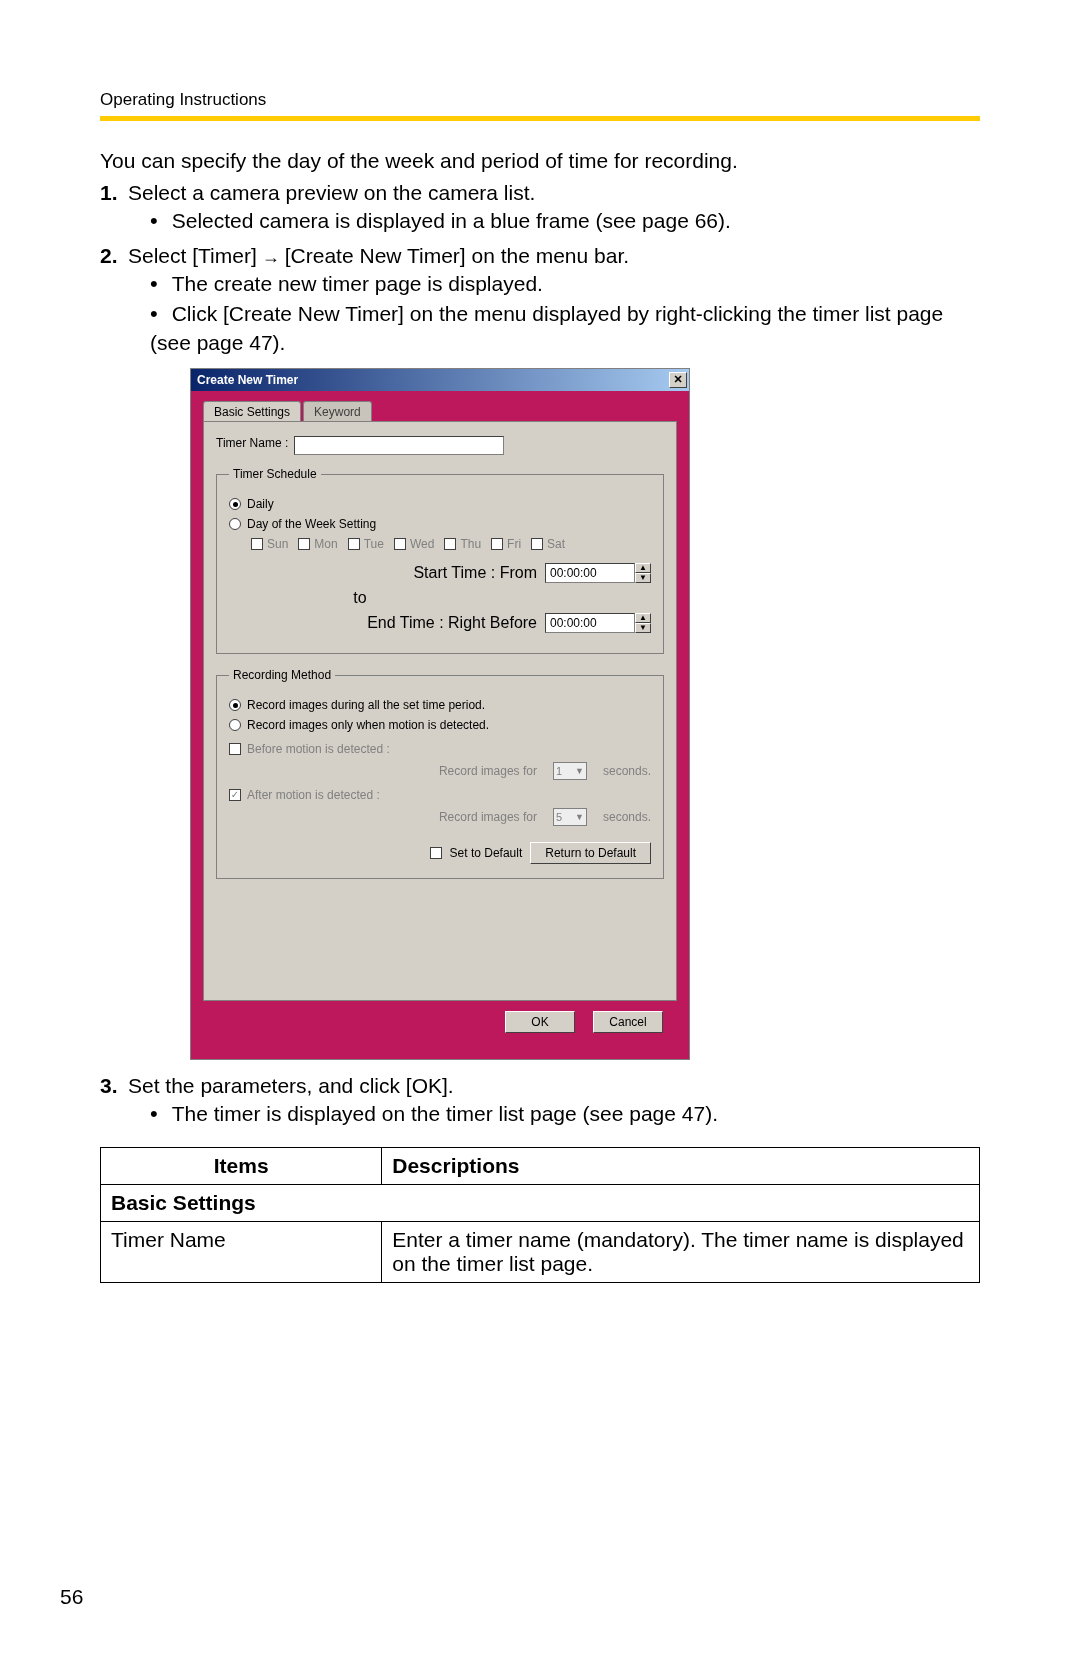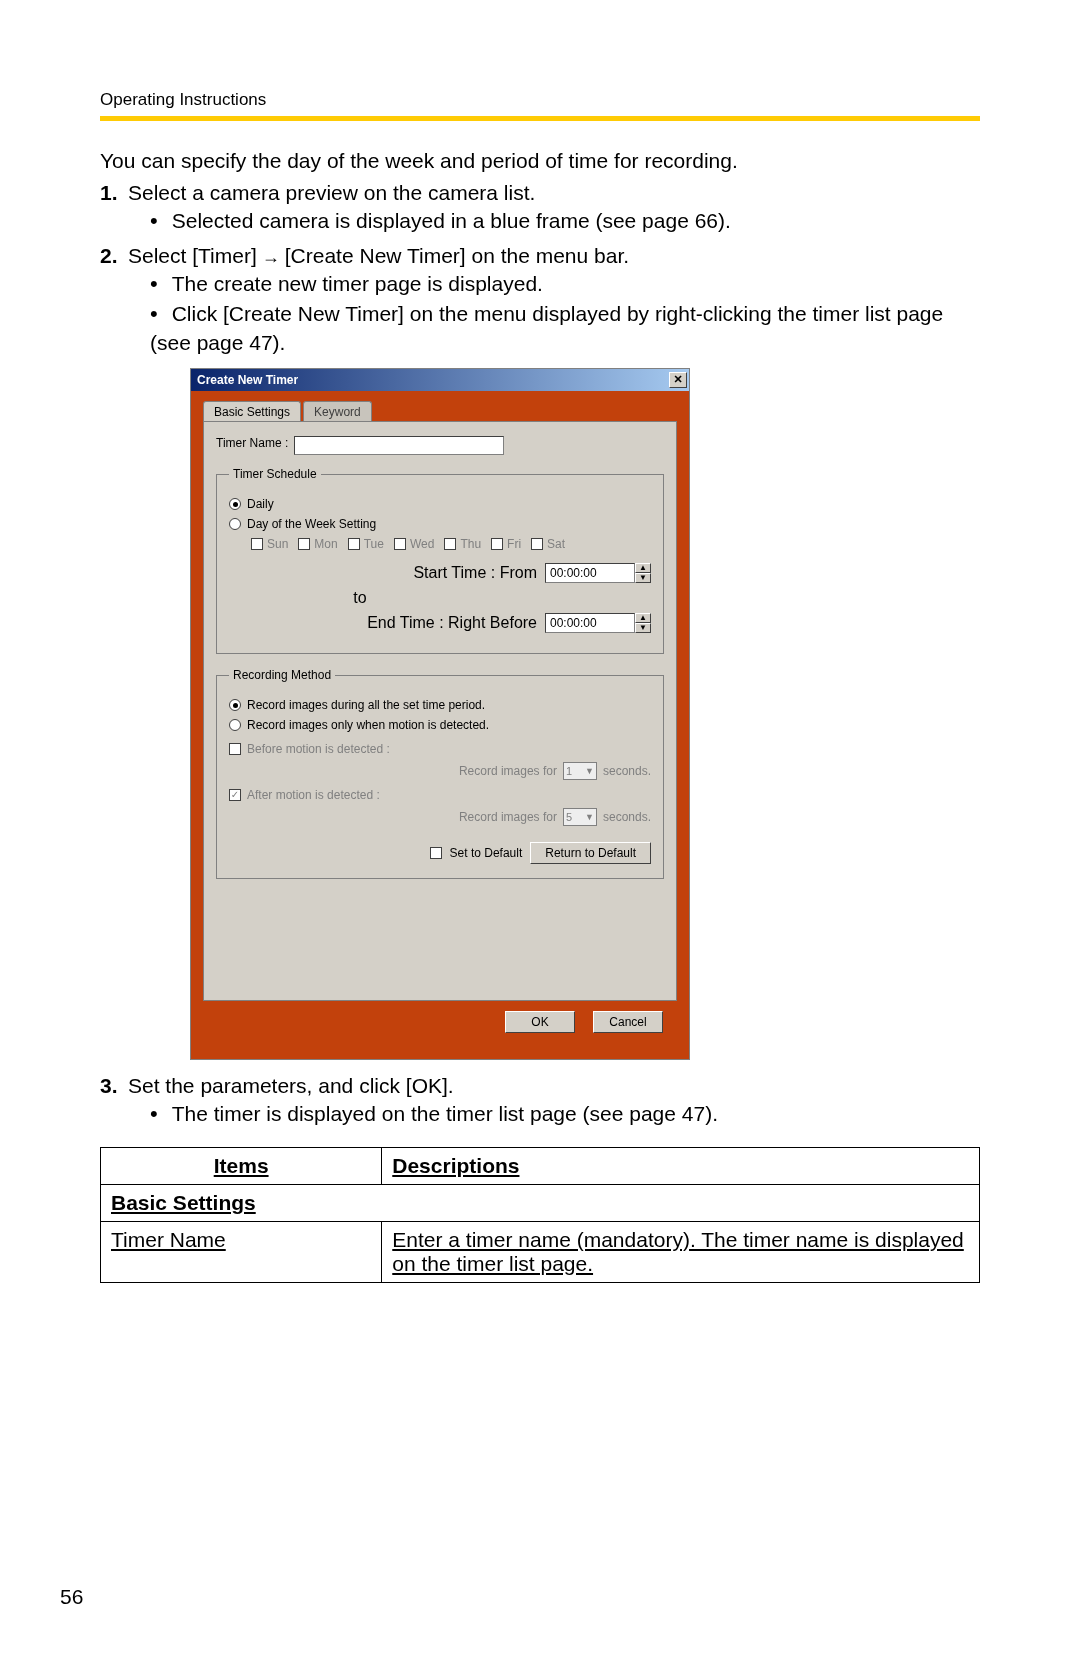--- a/index.html
+++ b/index.html
@@ -36,21 +36,21 @@
   .stepnum { font-weight: bold; display:inline-block; width: 28px; }
   ul.sub { list-style: none; padding:0; margin:2px 0 8px 50px; font-size:21px;}
   ul.sub li::before { content: "•"; font-size:22px; margin-right:14px;}
   ul.sub li { margin-bottom:2px; line-height:1.3;}
   .arrow { font-size:18px; vertical-align:middle;}
   
   .dialog-wrap { margin: 12px 0 14px 90px; }
   .dlg {
     width: 500px;
     border: 1px solid #808080;
-    background: #c2410c;
+    background: #be185d;
     font-family: Tahoma, Arial, sans-serif;
     font-size: 13px;
     color: #000;
   }
   .titlebar {
     height: 22px;
     background: linear-gradient(to right,#0a246a,#a6caf0);
     color:#fff;
     font-weight:bold;
     font-size:12px;
@@ -118,33 +118,33 @@
     flex:1; border:1px solid #fff; border-right-color:#404040; border-bottom-color:#404040;
     background:#d4d0c8; font-size:8px; text-align:center; line-height:7px;
   }
   .to-row{ text-align:center; font-size:16px; margin:2px 160px 2px 0;}
   .mini-sel{
     width:34px; height:18px; background:#eee; border:1px solid #808080;
     display:inline-flex; align-items:center; justify-content:space-between;
     padding:0 2px; font-size:11px; color:#808080;
   }
   .mini-sel .dd{font-size:9px;}
-  .motion-line{ display:flex; align-items:center; justify-content:flex-end; gap:6px; margin:2px 0 8px 0; font-size:12px;}
+  .motion-line{ display:flex; align-items:center; justify-content:flex-end; gap:16px; margin:2px 0 8px 0; font-size:12px;}
   .footer-row{ display:flex; align-items:center; justify-content:flex-end; gap:8px; margin-top:16px;}
   .wbtn{
     border:1px solid #404040; border-top-color:#fff; border-left-color:#fff;
     background:#d4d0c8; padding:3px 14px; font-size:12px; min-width:70px; text-align:center;
   }
   .btnrow{ display:flex; justify-content:flex-end; gap:18px; padding:10px 14px 14px 0;}
   
   table.desc {
     border-collapse:collapse; width:100%; margin-top:18px; font-size:21px;
   }
   table.desc th, table.desc td {
-    border:1px solid #000; padding:6px 10px; text-align:left; vertical-align:top;text-decoration:underline;
+    border:1px solid #000; padding:6px 10px; text-align:left; vertical-align:top;
   }
   table.desc th { font-weight:bold; text-align:left;}
   table.desc th:first-child{ text-align:center;}
   .sub-head td{ font-weight:bold;}
   .pageno{ position:absolute; bottom:60px; left:60px; font-size:21px;}
 </style>
 </head>
 <body>
 
 <div class="page">

